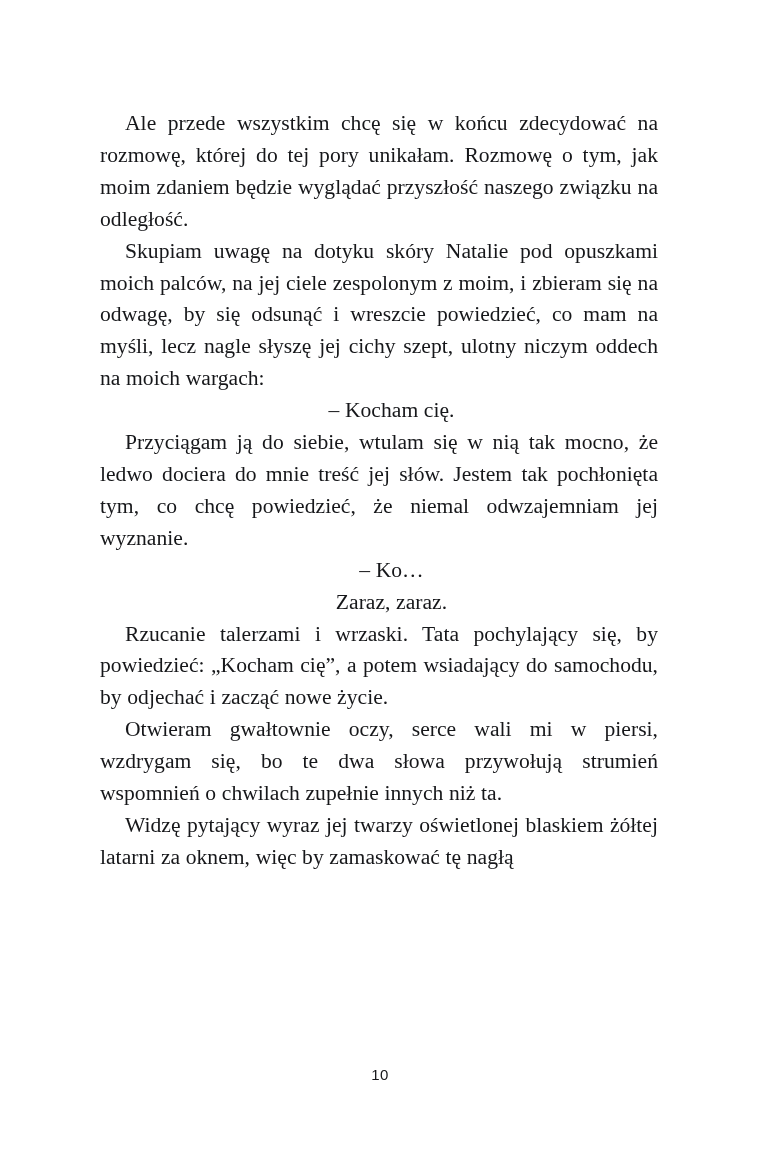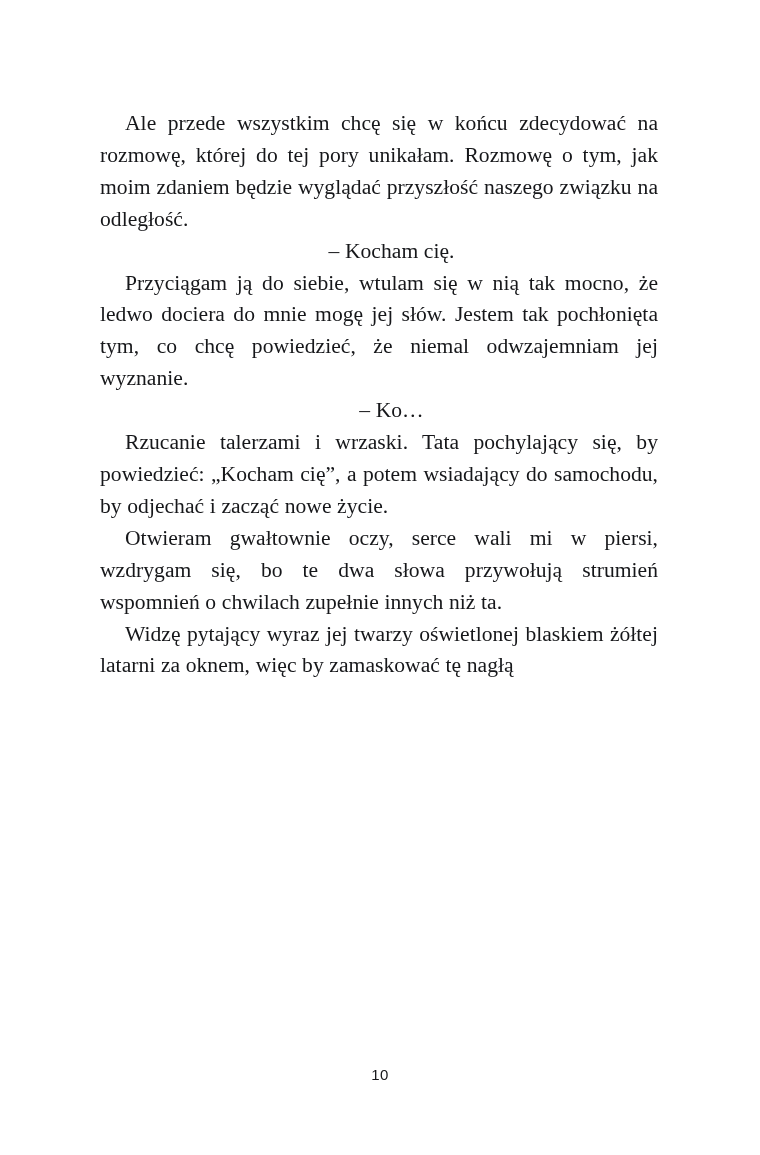--- a/index.html
+++ b/index.html
@@ -55,23 +55,25 @@
     letter-spacing: 0.3px;
   }
 </style>
 </head>
 <body>
 
 <div class="page">
 
   <div class="text-block">
     <p class="para">Ale przede wszystkim chcę się w końcu zdecydować na rozmowę, której do tej pory unikałam. Rozmowę o tym, jak moim zdaniem będzie wyglądać przyszłość naszego związku na odległość.</p>
+    <p class="para">Skupiam uwagę na dotyku skóry Natalie pod opuszkami moich palców, na jej ciele zespolonym z moim, i zbieram się na odwagę, by się odsunąć i wreszcie powiedzieć, co mam na myśli, lecz nagle słyszę jej cichy szept, ulotny niczym oddech na moich wargach:</p>
     <p class="para short">– Kocham cię.</p>
-    <p class="para">Przyciągam ją do siebie, wtulam się w nią tak mocno, że ledwo dociera do mnie mogę jej słów. Jestem tak pochłonięta tym, co chcę powiedzieć, że niemal odwzajemniam jej wyznanie.</p>
+    <p class="para">Przyciągam ją do siebie, wtulam się w nią tak mocno, że ledwo dociera do mnie treść jej słów. Jestem tak pochłonięta tym, co chcę powiedzieć, że niemal odwzajemniam jej wyznanie.</p>
     <p class="para short">– Ko…</p>
+    <p class="para short">Zaraz, zaraz.</p>
     <p class="para">Rzucanie talerzami i wrzaski. Tata pochylający się, by powiedzieć: „Kocham cię”, a potem wsiadający do samochodu, by odjechać i zacząć nowe życie.</p>
     <p class="para">Otwieram gwałtownie oczy, serce wali mi w piersi, wzdrygam się, bo te dwa słowa przywołują strumień wspomnień o chwilach zupełnie innych niż ta.</p>
     <p class="para">Widzę pytający wyraz jej twarzy oświetlonej blaskiem żółtej latarni za oknem, więc by zamaskować tę nagłą</p>
   </div>
 
   <div class="page-number">10</div>
 
 </div>
 
 </body></html>

